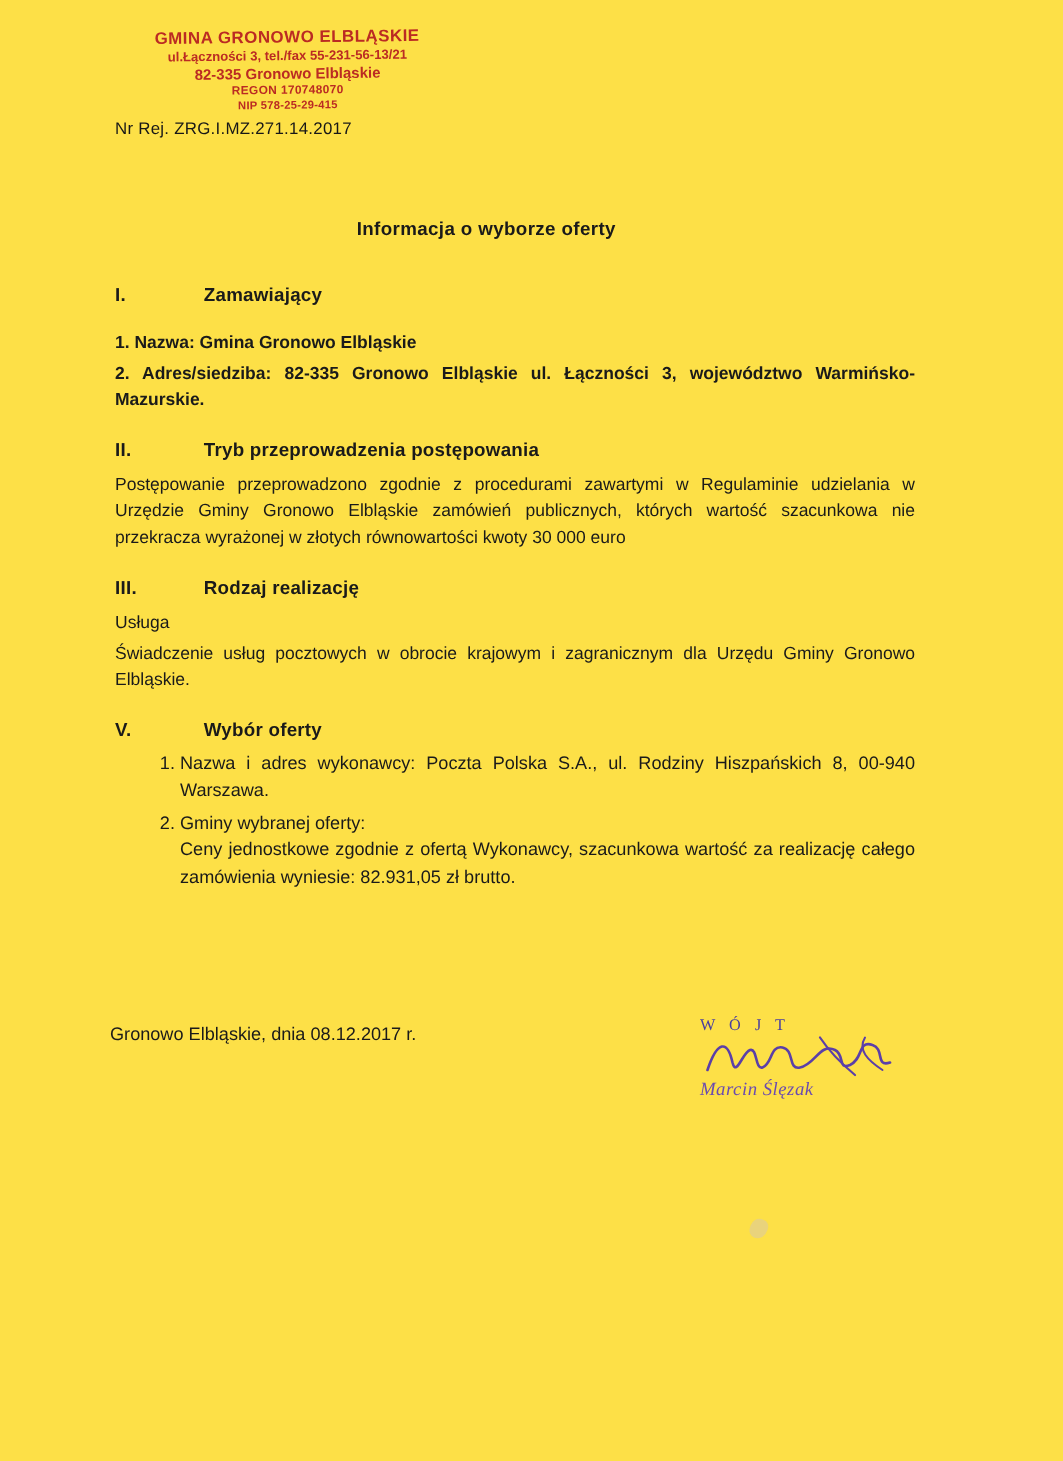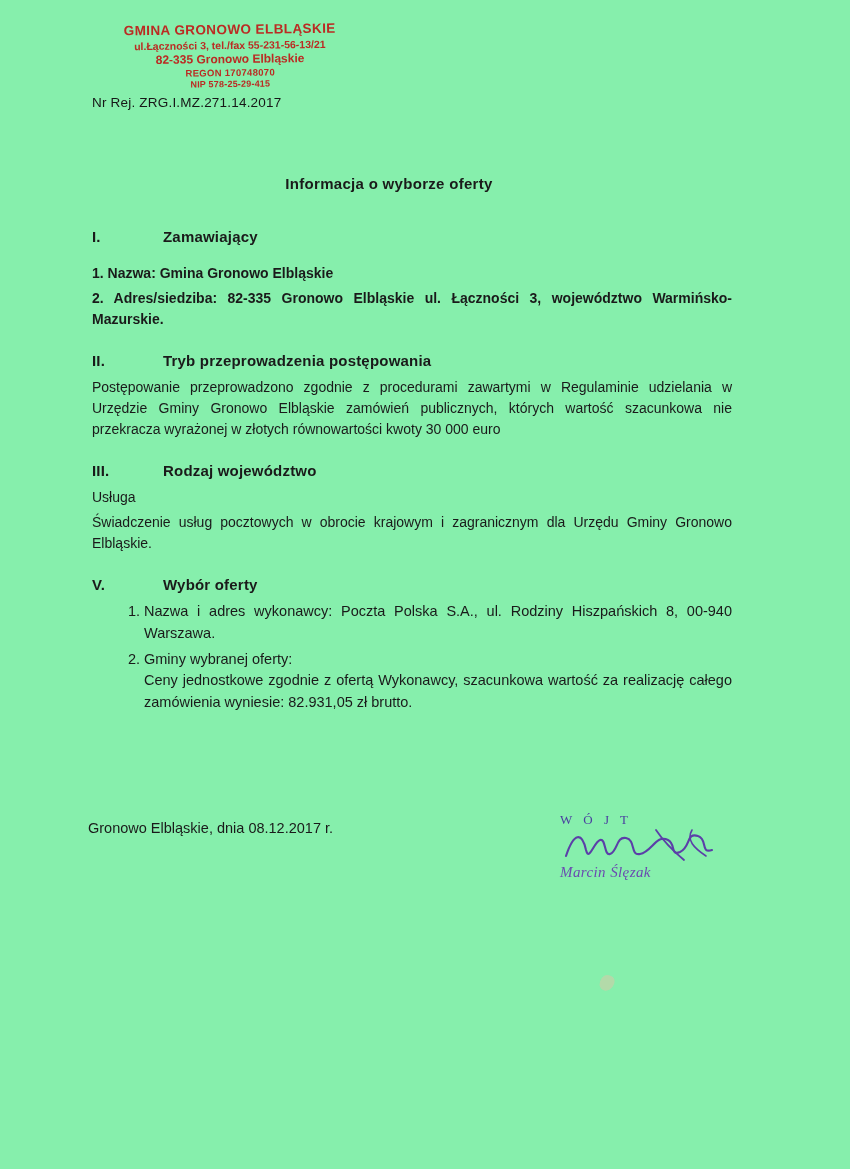--- a/index.html
+++ b/index.html
@@ -12,21 +12,21 @@
     height: 1169px;
     font-family: "Liberation Sans", sans-serif;
     color: #1a1a1a;
     position: relative;
     overflow: hidden;
   }
   .page {
     position: relative;
     width: 850px;
     height: 1169px;
-    background: #86efac;
+    background: #fde047;
   }
 
   
   .letterhead {
     position: absolute;
     left: 100px;
     top: 22px;
     width: 260px;
     text-align: center;
     color: #c0392b;
@@ -226,21 +226,21 @@
     </div>
 
     <div class="sec-head">
       <span class="numeral">II.</span>
       <span class="sh-text">Tryb  przeprowadzenia  postępowania</span>
     </div>
     <div class="para">Postępowanie przeprowadzono zgodnie z procedurami zawartymi w Regulaminie udzielania w Urzędzie Gminy Gronowo Elbląskie zamówień publicznych, których wartość szacunkowa nie przekracza wyrażonej w złotych równowartości kwoty 30 000 euro</div>
 
     <div class="sec-head">
       <span class="numeral">III.</span>
-      <span class="sh-text">Rodzaj  województwo</span>
+      <span class="sh-text">Rodzaj  realizację</span>
     </div>
     <div class="para plain">Usługa</div>
 
     <div class="para">Świadczenie usług pocztowych w obrocie krajowym i zagranicznym dla Urzędu Gminy Gronowo Elbląskie.</div>
 
     <div class="sec-head">
       <span class="numeral">V.</span>
       <span class="sh-text">Wybór oferty</span>
     </div>
     <ol class="ol-wrap">

